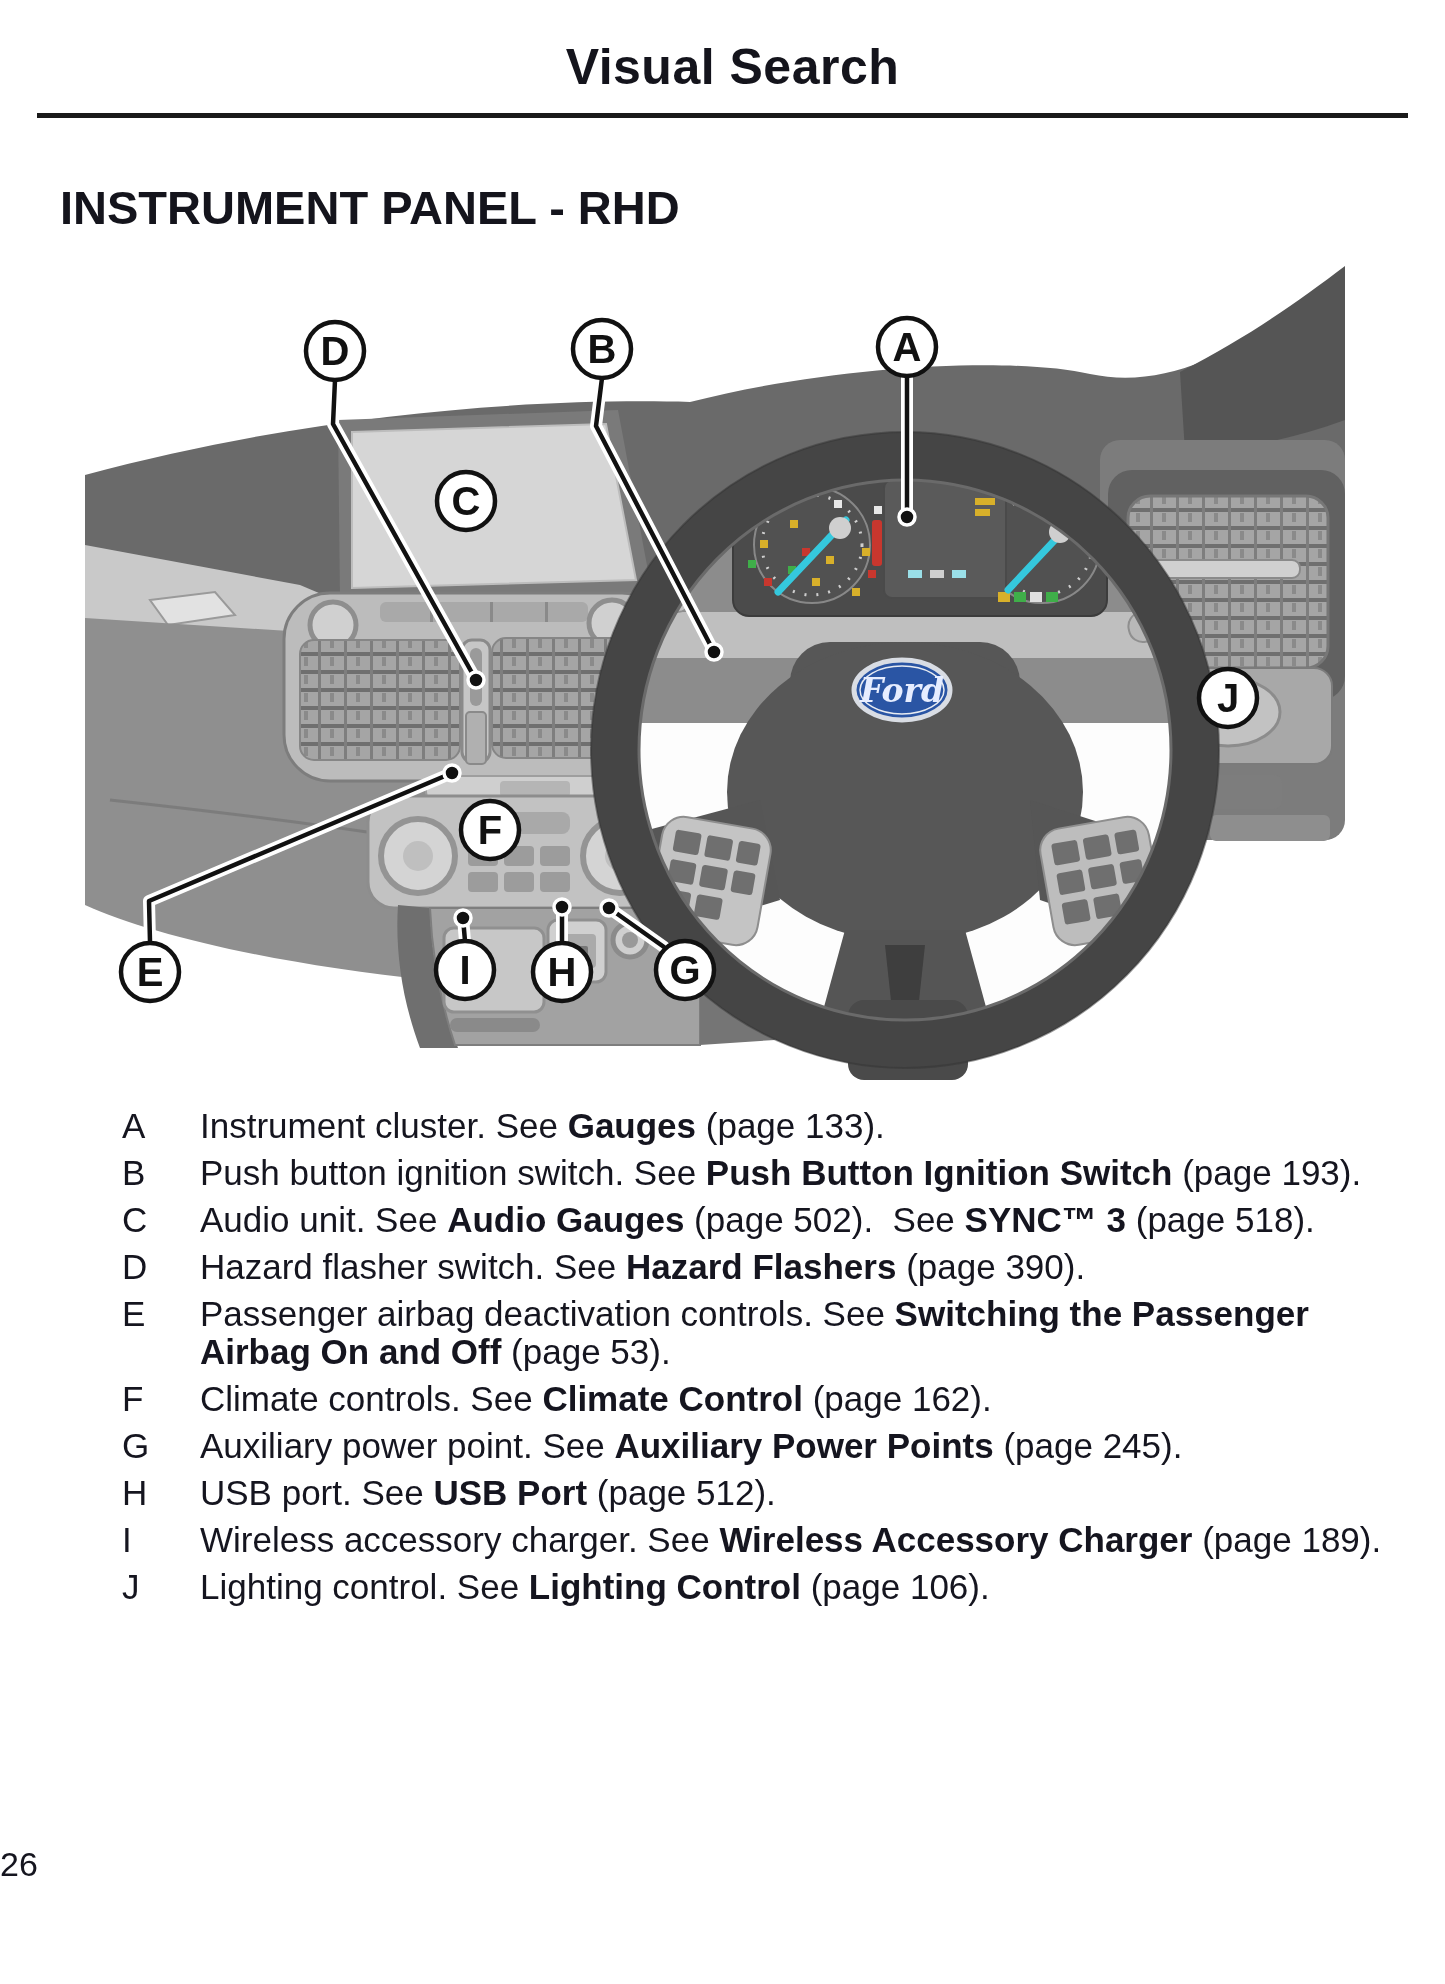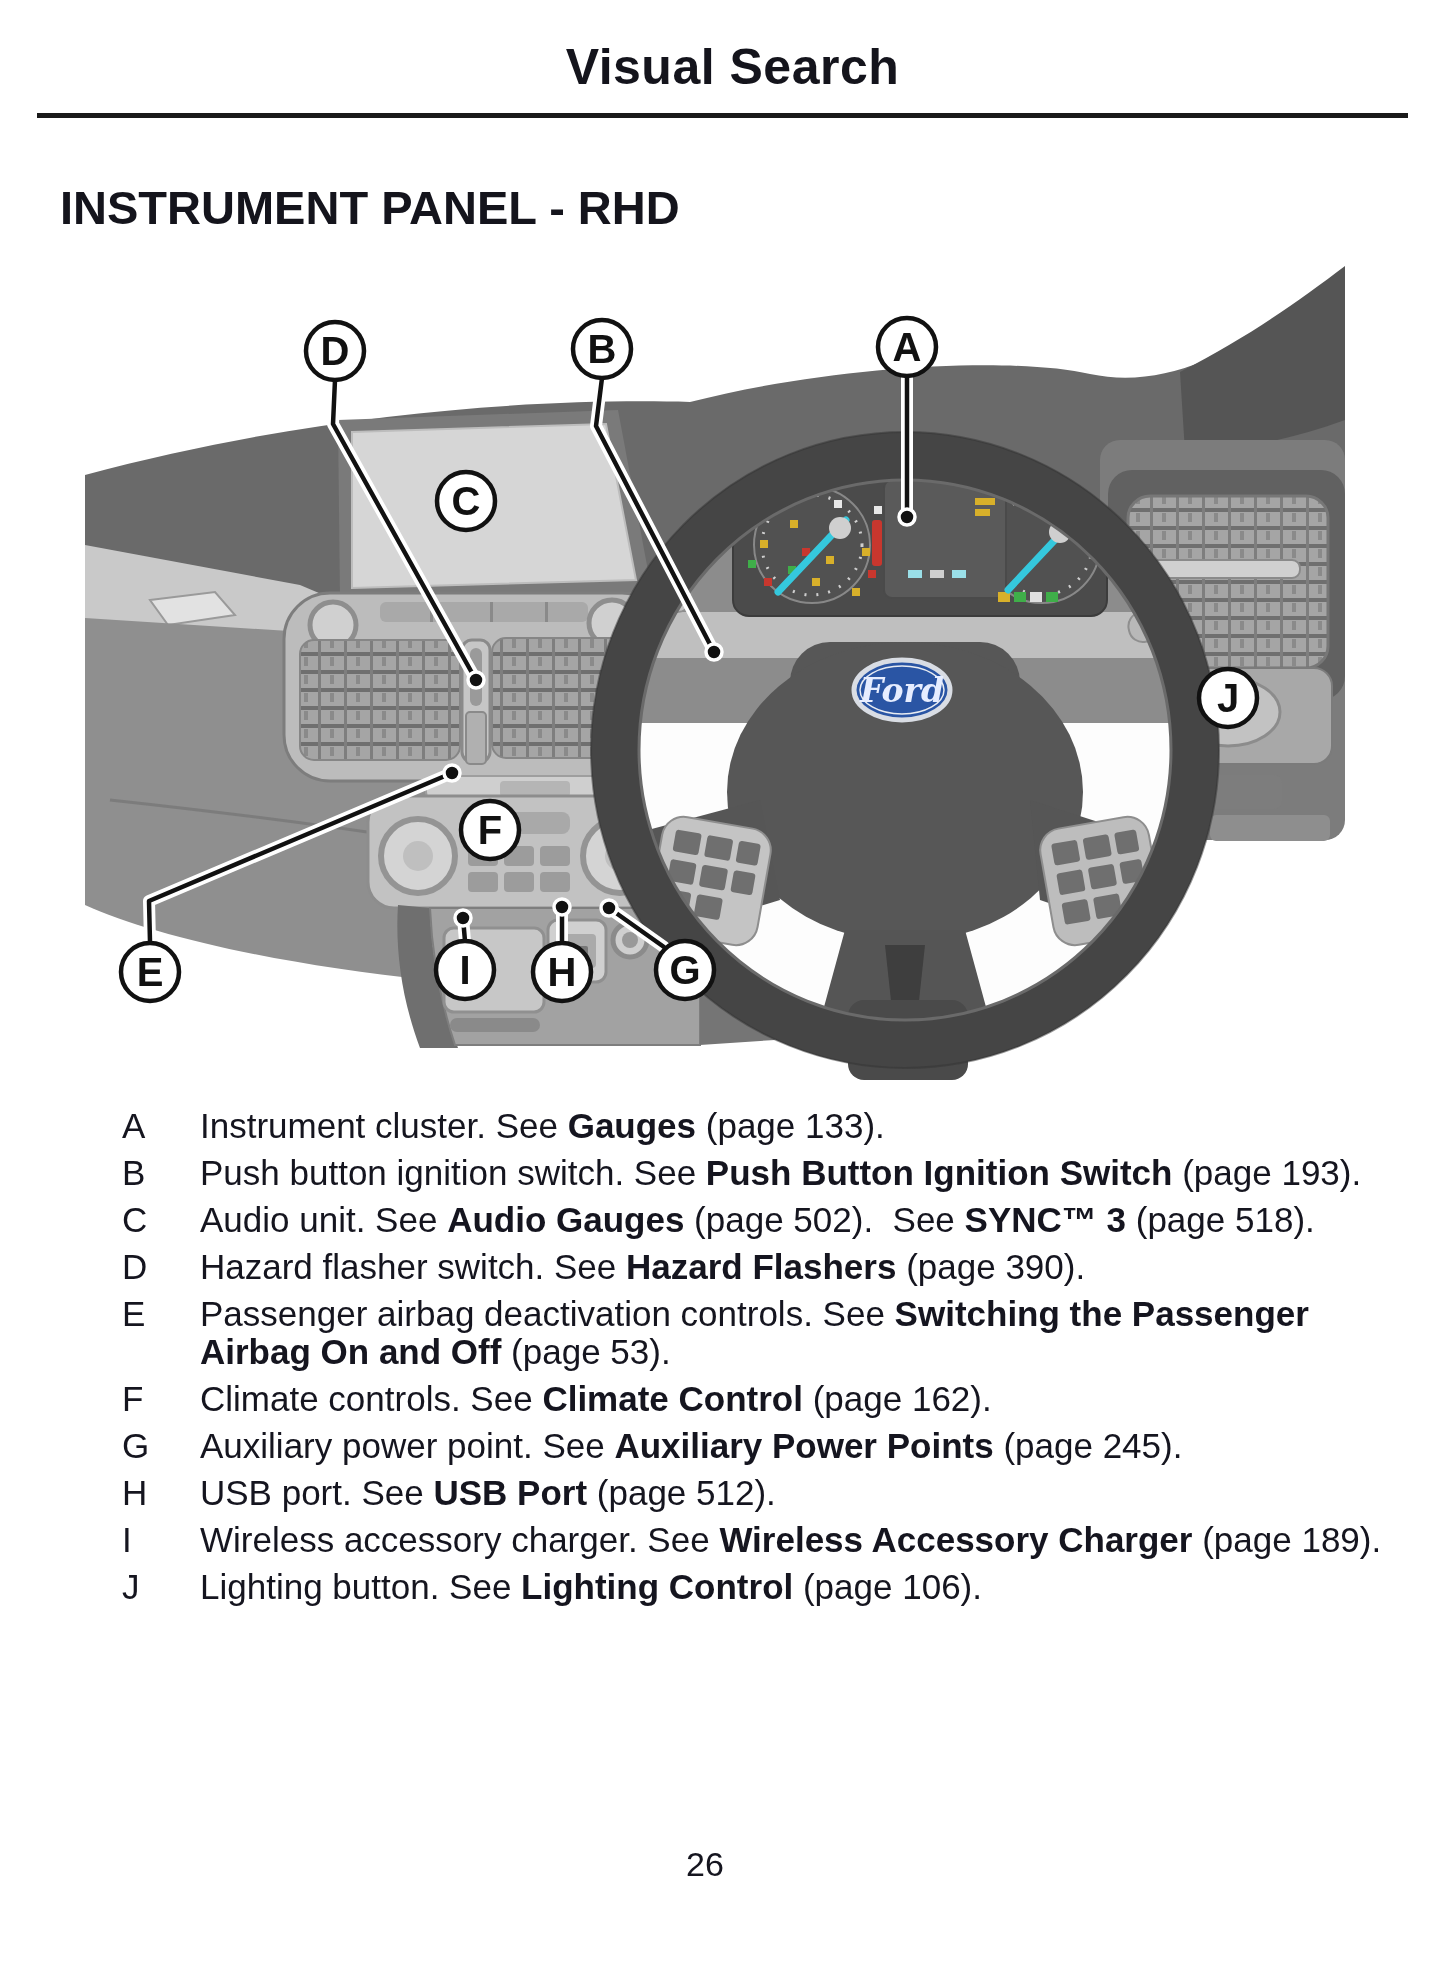--- a/index.html
+++ b/index.html
@@ -8,21 +8,21 @@
   .title{position:absolute;top:38px;left:0;width:100%;text-align:center;
          font-size:50px;font-weight:bold;letter-spacing:0.5px;color:#14141c;}
   .rule{position:absolute;top:113px;left:37px;width:1371px;height:5px;background:#1a1a1a;}
   .heading{position:absolute;top:172px;left:60px;font-size:47px;font-weight:bold;color:#14141c;margin-top:8px;}
   .diagram{position:absolute;top:0;left:0;width:1445px;height:1100px;}
   .legend{position:absolute;left:122px;top:1107px;width:1268px;}
   .legend-item{display:flex;margin-bottom:9px;font-size:35px;line-height:38px;}
   .legend-letter{flex:0 0 78px;color:#15151f;}
   .legend-text{flex:1;max-width:1190px;white-space:pre-wrap;}
   .legend-text .ref{font-weight:bold;}
-  .pagenum{position:absolute;top:1845px;left:0;width:1410px;text-align:center;font-size:34px;color:#15151f;}
+  .pagenum{position:absolute;top:1845px;left:0;width:1410px;text-align:left;font-size:34px;color:#15151f;}
   svg text.co{font-family:"Liberation Sans",sans-serif;font-weight:bold;font-size:40px;fill:#111;text-anchor:middle;}
   svg text.logo{font-family:"DejaVu Serif",serif;font-style:italic;font-weight:bold;font-size:33px;fill:#e6edff;text-anchor:middle;}
 </style>
 </head>
 <body>
 
 <div class="page">
 
   <div class="title">Visual Search</div>
   <div class="rule"></div>
@@ -324,18 +324,18 @@
     <div class="legend-item">
       <span class="legend-letter">H</span>
       <span class="legend-text"><span>USB port. See </span><span class="ref">USB Port</span><span> (page 512).</span><span class="ref"></span><span></span></span>
     </div>
     <div class="legend-item">
       <span class="legend-letter">I</span>
       <span class="legend-text"><span>Wireless accessory charger. See </span><span class="ref">Wireless Accessory Charger</span><span> (page 189).</span><span class="ref"></span><span></span></span>
     </div>
     <div class="legend-item">
       <span class="legend-letter">J</span>
-      <span class="legend-text"><span>Lighting button. See </span><span class="ref">Lighting Control</span><span> (page 106).</span><span class="ref"></span><span></span></span>
+      <span class="legend-text"><span>Lighting control. See </span><span class="ref">Lighting Control</span><span> (page 106).</span><span class="ref"></span><span></span></span>
     </div>
   </div>
 
   <div class="pagenum">26</div>
 </div>
 
 </body></html>

